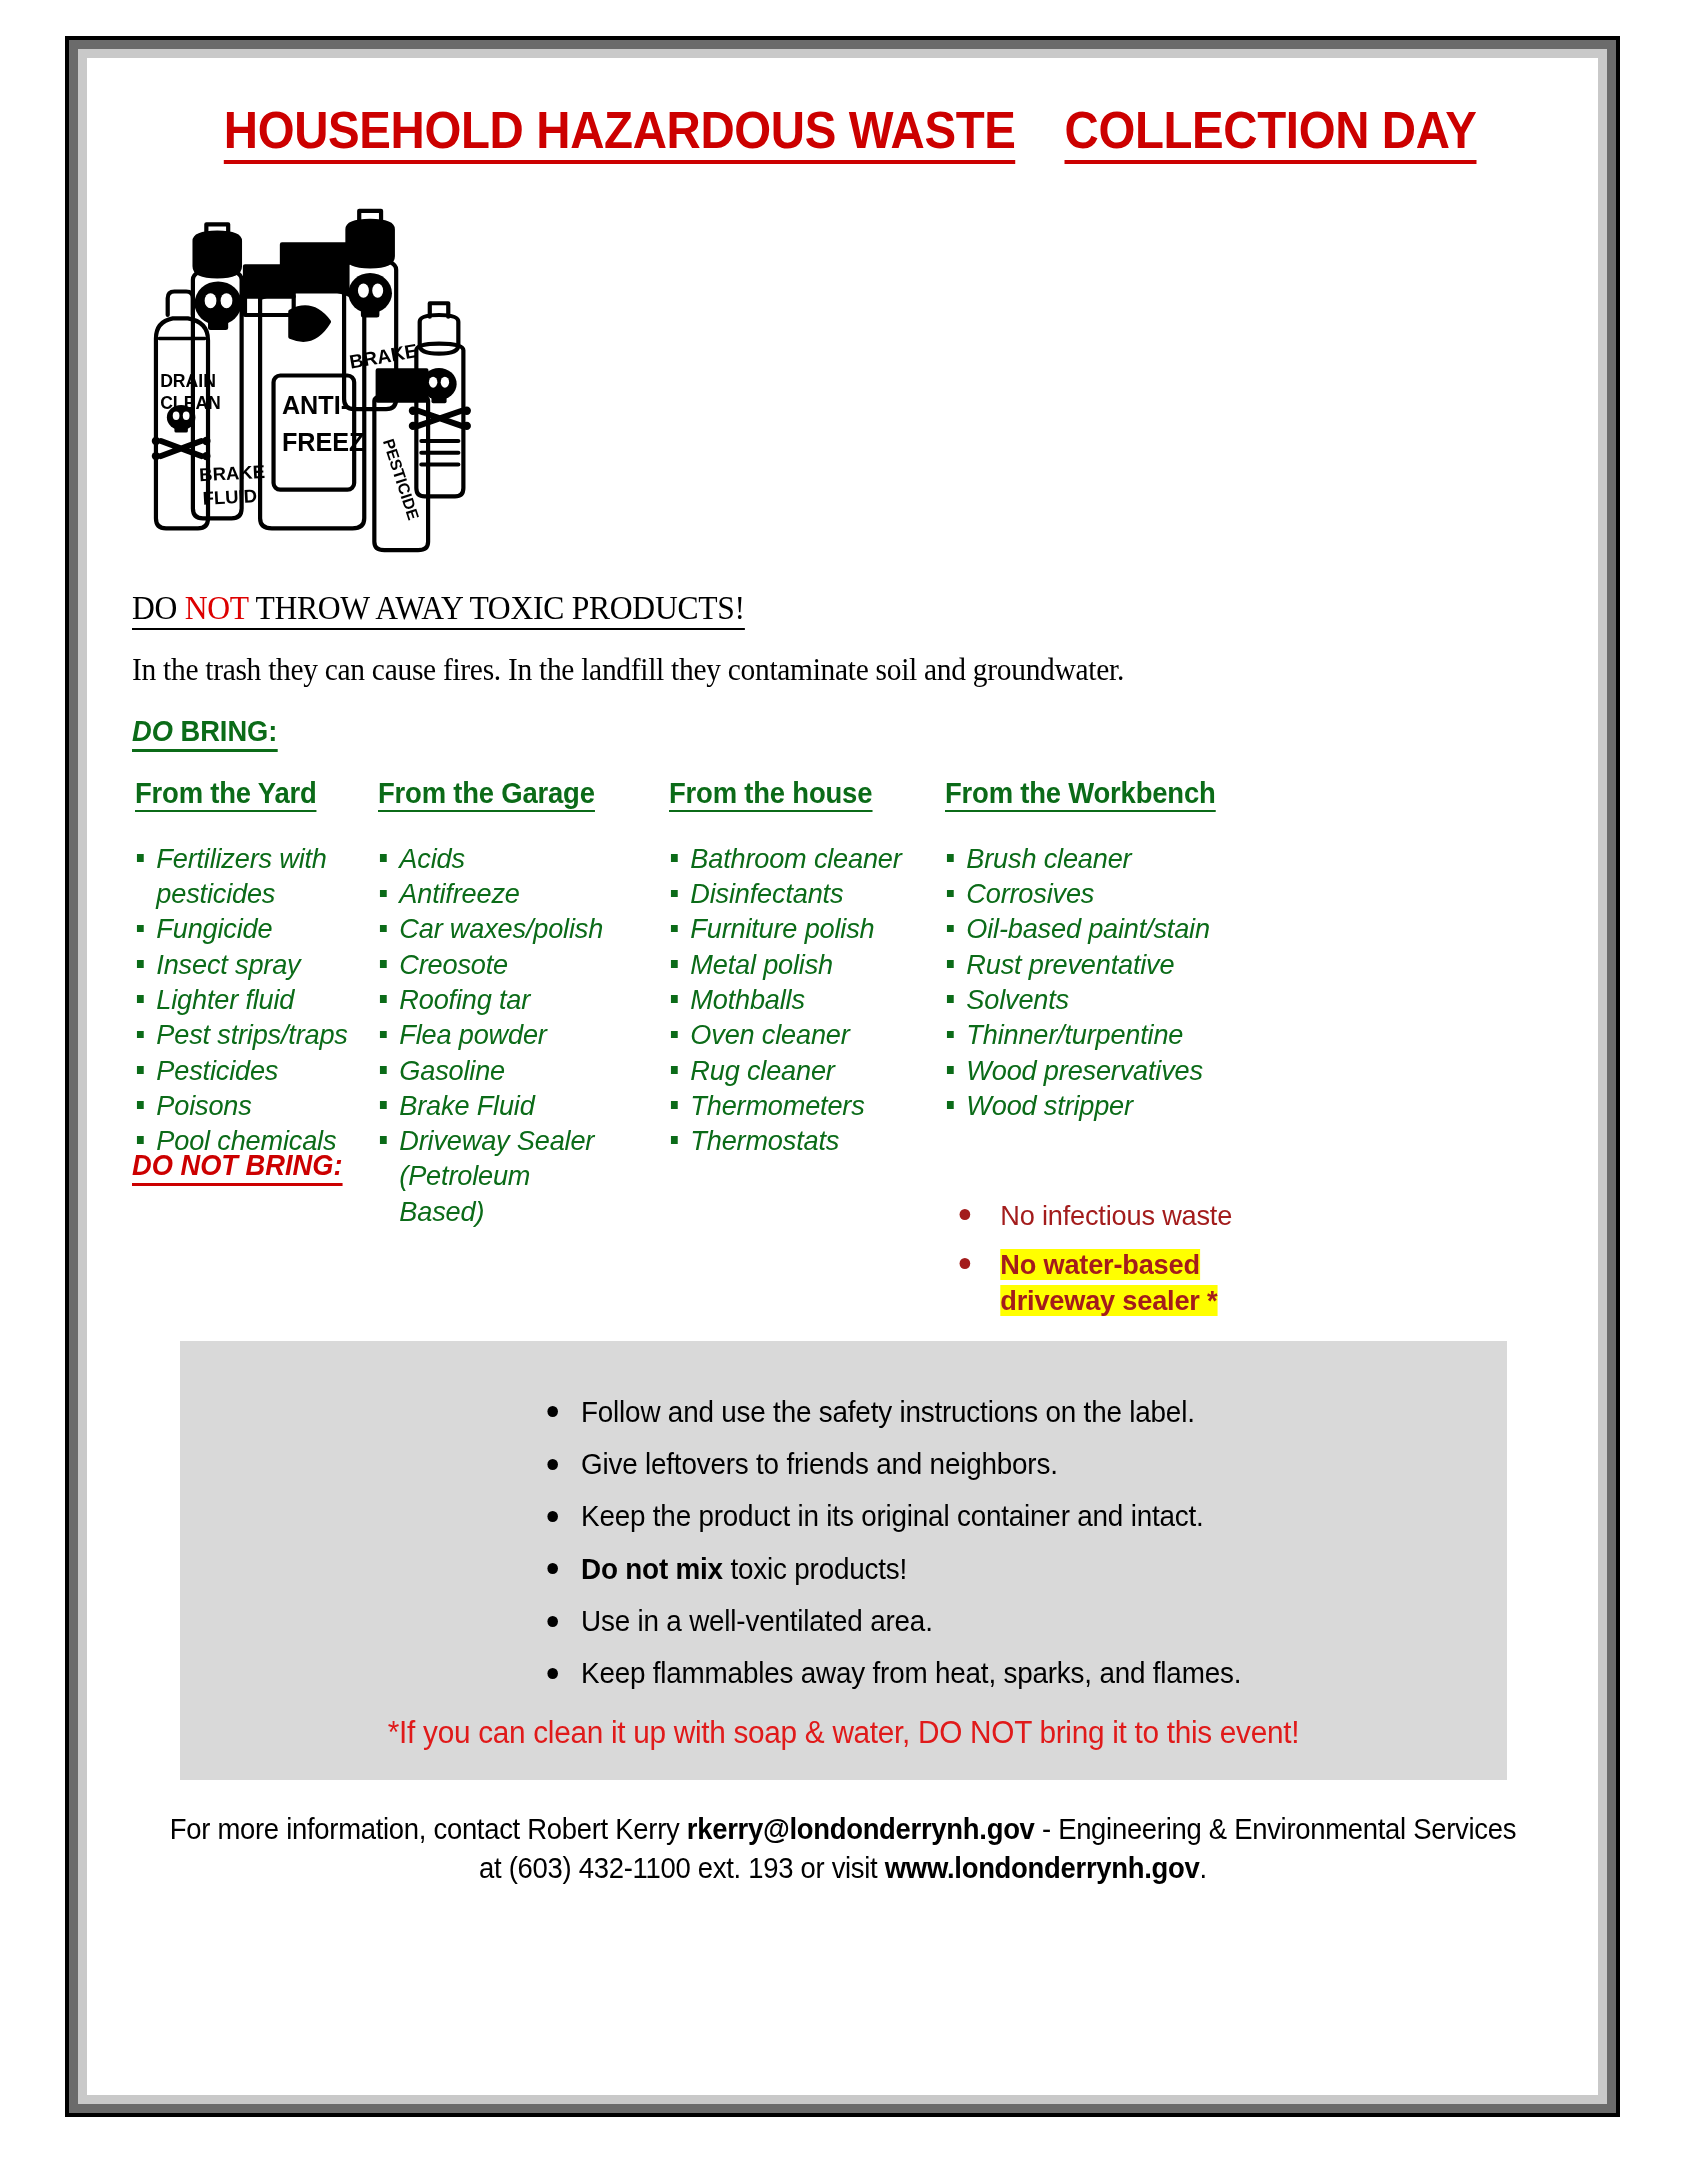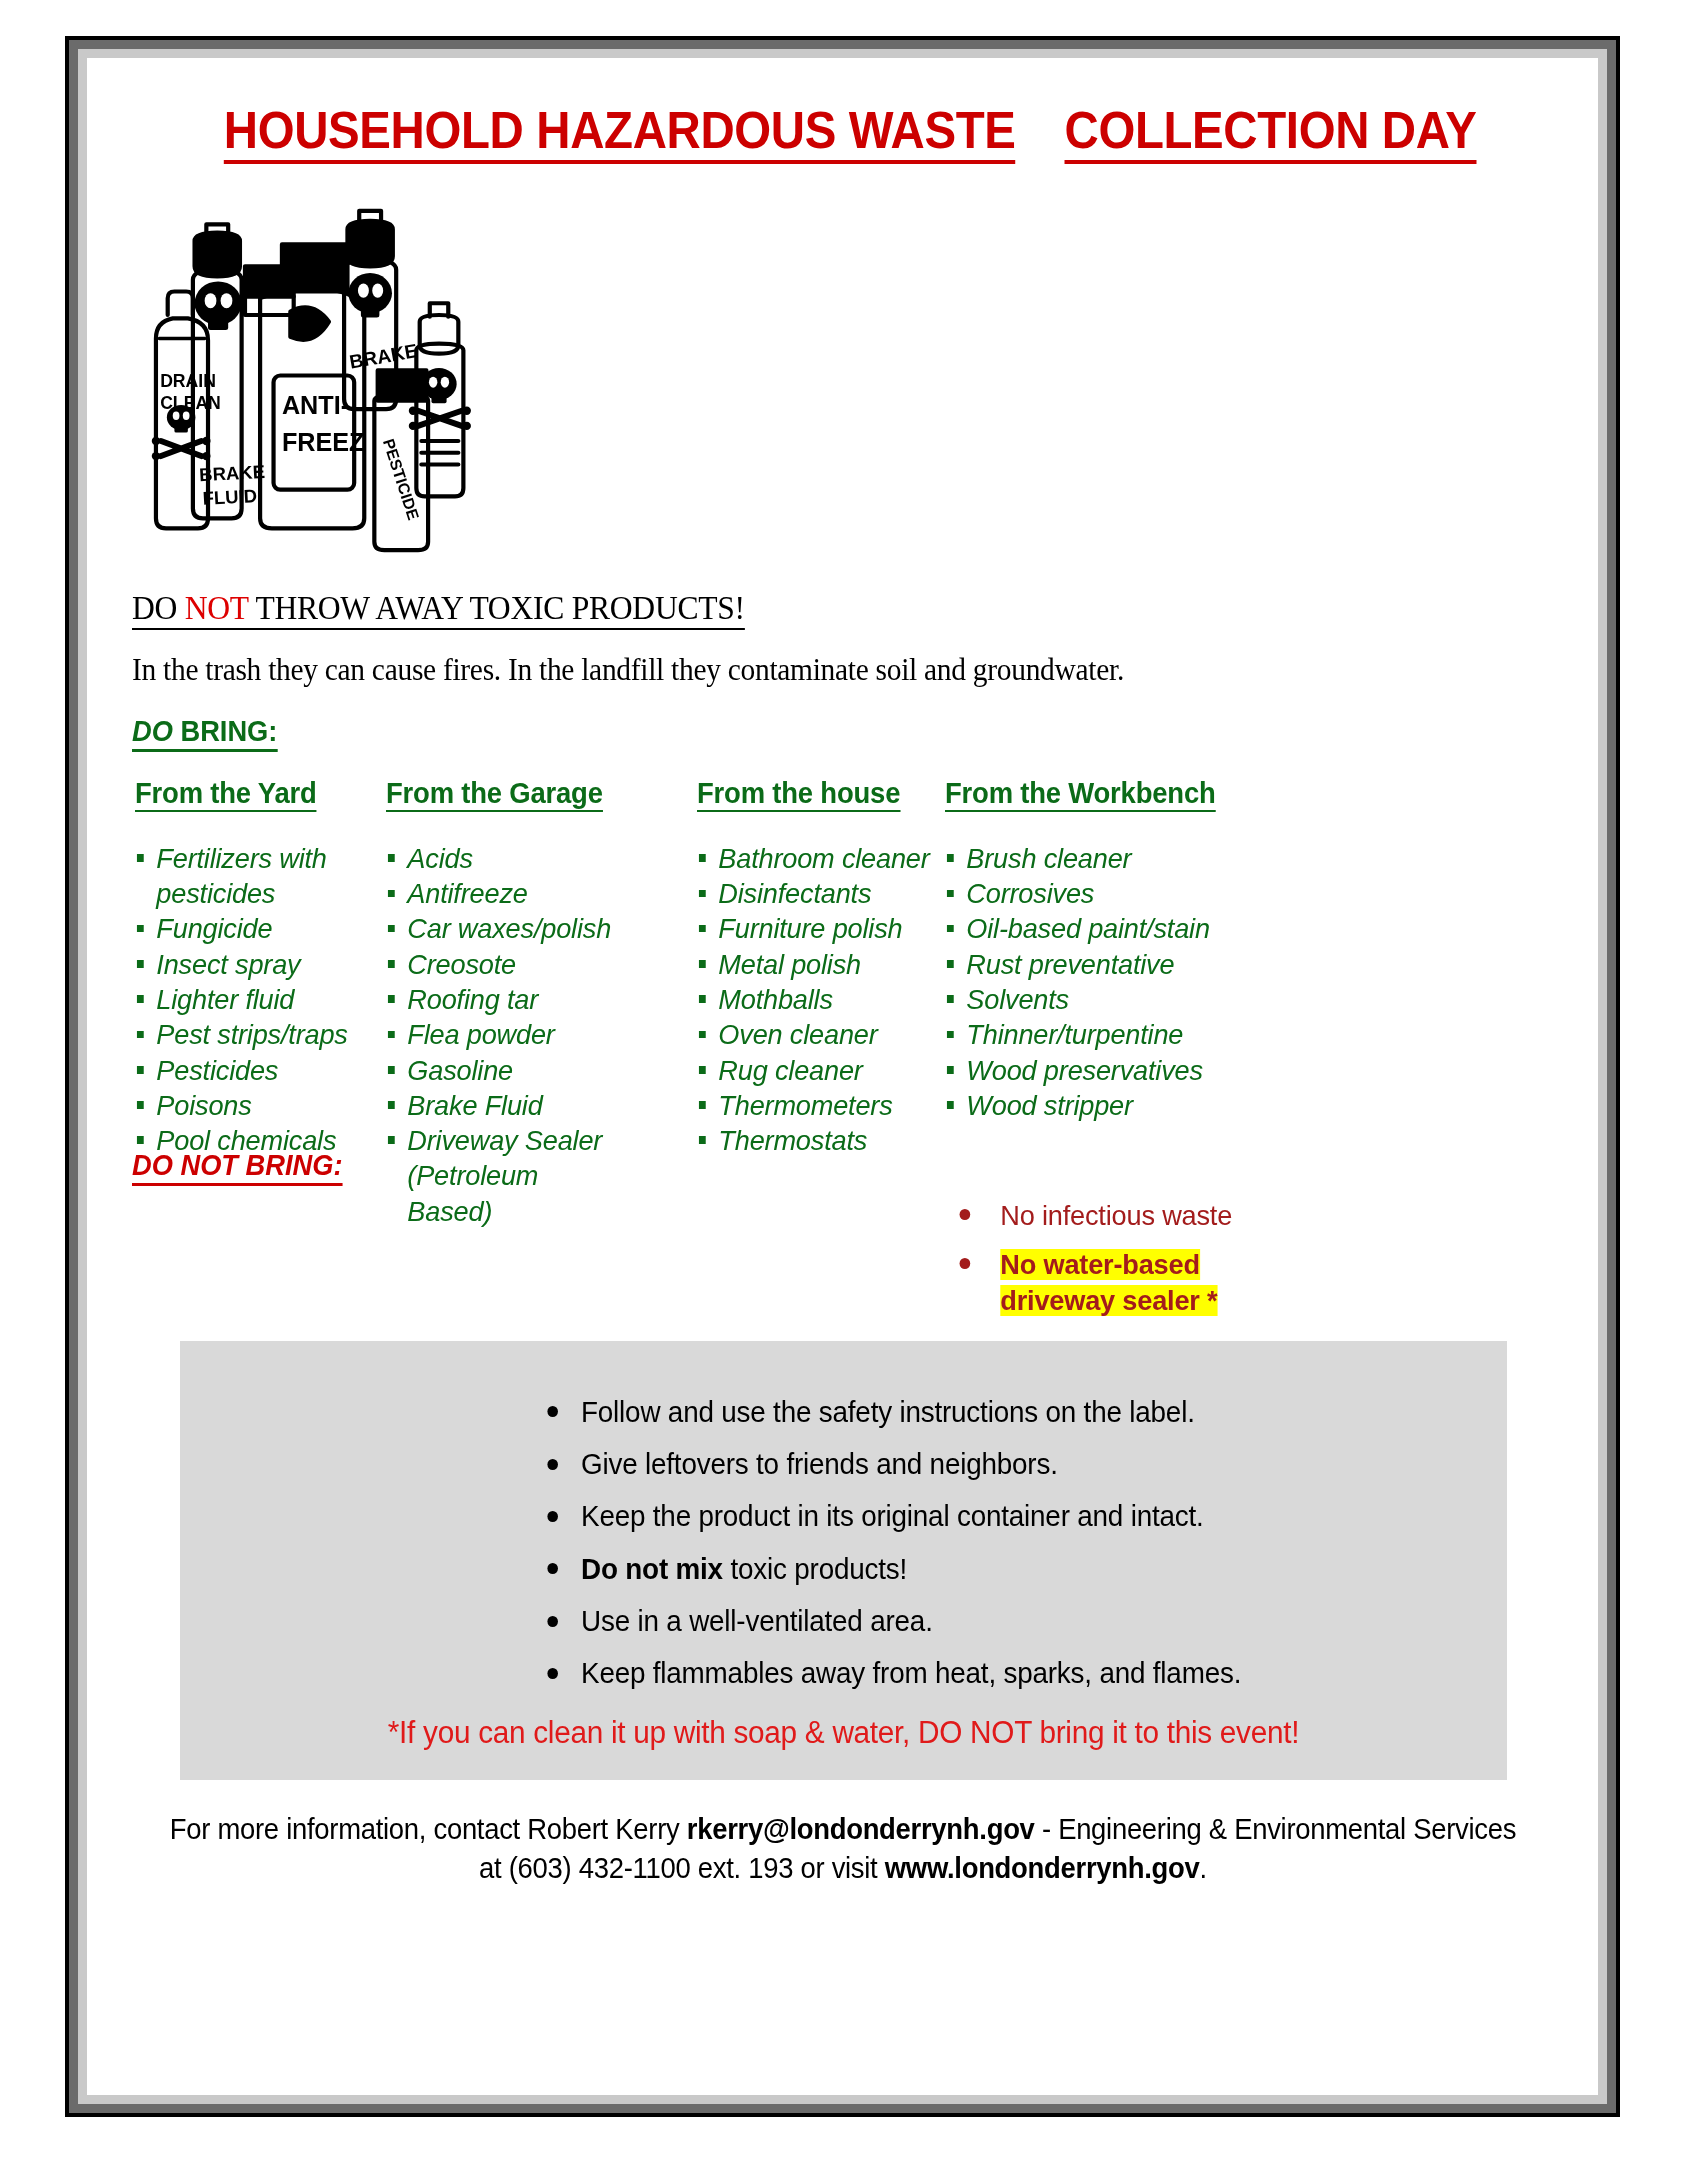--- a/index.html
+++ b/index.html
@@ -163,22 +163,22 @@
   .do-bring-label .ital { font-style: italic; }
 
   
   .columns {
     position: relative;
     margin-top: 25px;
     height: 361px;
   }
   .col { position: absolute; top: 0; }
   .col-yard      { left: 47px;   width: 227px; }
-  .col-garage    { left: 298px;  width: 244px; }
-  .col-house     { left: 609px;  width: 252px; }
+  .col-garage    { left: 290px;  width: 244px; }
+  .col-house     { left: 581px;  width: 252px; }
   .col-workbench { left: 857px; width: 294px; }
 
   .col-head {
     display: inline-block;
     font-family: "Liberation Sans Narrow", "Liberation Sans", sans-serif;
     font-weight: bold;
     font-size: 28.6px;
     color: #0B6B18;
     border-bottom: 2.5px solid #0B6B18;
     padding-bottom: 0.8px;

